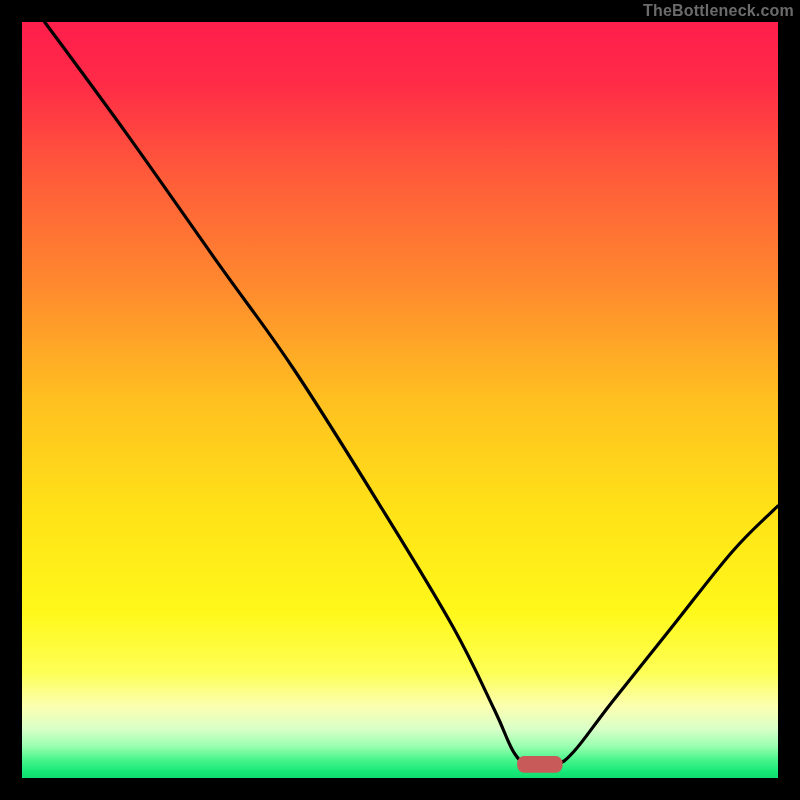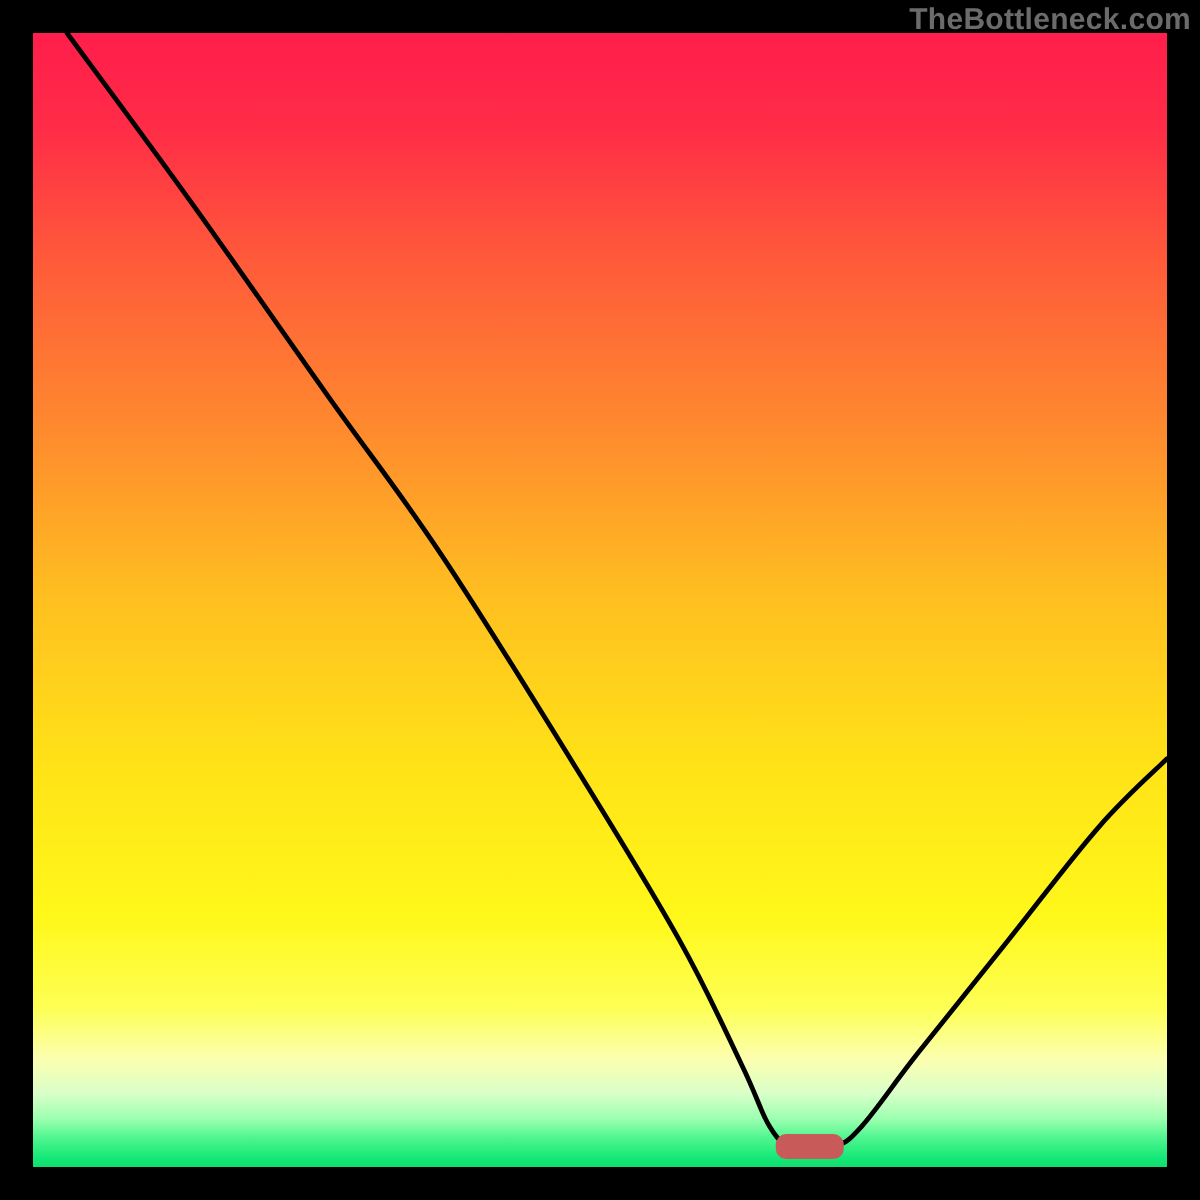--- a/index.html
+++ b/index.html
@@ -23,21 +23,21 @@
     left: 0;
     top: 0;
     width: 756px;
     height: 756px;
   }
   .watermark {
     position: absolute;
     top: 2px;
     right: 6px;
     font-family: Arial, Helvetica, sans-serif;
-    font-size: 20px;
+    font-size: 16px;
     font-weight: 600;
     color: #6b6b6b;
     letter-spacing: 0.2px;
     user-select: none;
   }
 </style>
 </head>
 <body>
 
 <div class="frame">

